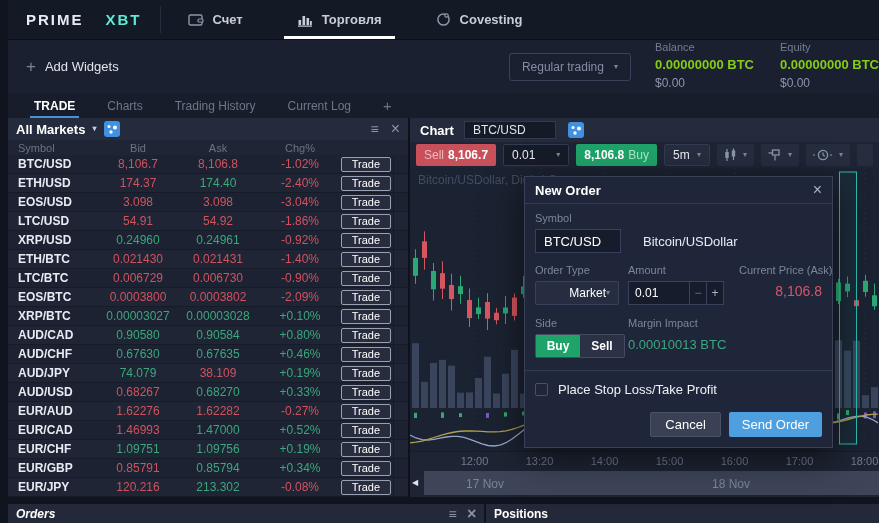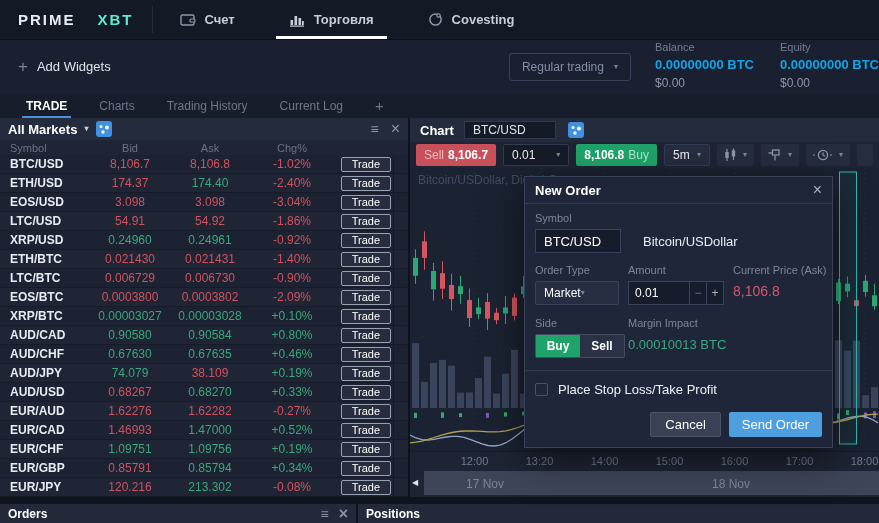--- a/index.html
+++ b/index.html
@@ -1,36 +1,36 @@
 <!DOCTYPE html>
 <html><head>
 <meta charset="utf-8">
 <style>
   * { margin:0; padding:0; box-sizing:border-box; }
   body { background:#0c0f18; font-family:"Liberation Sans", sans-serif; }
-  .screen { position:relative; width:879px; height:523px; overflow:hidden; background:#10141e; color:#e8ebf3; }
+  .screen { position:relative; width:879px; height:523px; overflow:hidden; background:#10141e; color:#e8ebf3;padding-left:8px; }
 
   
   .nav { height:40px; background:#141926; display:flex; align-items:stretch; border-bottom:1px solid #0c0f18; }
   .logo { display:flex; align-items:center; padding:0 18px; font-size:15px; font-weight:bold; letter-spacing:2px; }
   .logo .xbt { color:#5eead4; margin-left:22px; }
   .nav-div { width:1px; background:#262d3f; margin:6px 0; }
   .nav-tab { display:flex; align-items:center; gap:9px; padding:0 27px; font-size:13px; font-weight:bold; color:#c8cdda; position:relative; cursor:pointer; }
   .nav-tab svg { display:block; }
   .nav-tab.active::after { content:""; position:absolute; left:14px; right:14px; bottom:0; height:3px; background:#ffffff; }
 
   
   .wbar { height:53px; background:#1a202f; display:flex; align-items:center; padding:0 0 0 18px; }
   .addw { display:flex; align-items:center; gap:9px; font-size:13px; color:#dfe3ee; cursor:pointer; }
   .addw .plus { color:#7c8499; font-size:17px; font-weight:normal; line-height:1; }
   .wspacer { flex:1; }
   .mode-select { display:flex; align-items:center; gap:10px; border:1px solid #39415a; border-radius:3px; padding:6px 12px; color:#848da5; font-size:12px; cursor:pointer; }
   .caret { font-size:8px; color:#7c8499; line-height:1; }
   .acct { margin-left:26px; font-size:11px; color:#737d94; line-height:1.45; }
-  .acct .btc { font-size:13px; font-weight:bold; color:#0ea5e9; }
+  .acct .btc { font-size:13px; font-weight:bold; color:#84cc16; }
   .acct .usd { font-size:12px; color:#8d96ac; }
 
   
   .wstabs { height:25px; background:#171d2b; display:flex; align-items:stretch; padding-left:10px; }
   .wstab { display:flex; align-items:center; padding:0 16px; font-size:12px; color:#6e7789; cursor:pointer; position:relative; }
   .wstab.active { color:#ffffff; font-weight:bold; }
   .wstab.active::after { content:""; position:absolute; left:12px; right:12px; bottom:0; height:2px; background:#4a90d9; }
   .wstab.add { font-size:15px; }
 
   
@@ -96,48 +96,48 @@
   .mo-title { height:27px; display:flex; align-items:center; padding:0 10px; border-bottom:1px solid #343c52; }
   .mo-title .t { font-size:13px; font-weight:bold; color:#ffffff; }
   .mo-close { margin-left:auto; color:#aab2c5; font-size:16px; cursor:pointer; line-height:1; }
   .mo-body { padding:8px 10px 10px; }
   .flabel { font-size:11px; color:#7c8599; margin-bottom:5px; }
   .mo-symrow { display:flex; align-items:center; }
   .mo-input { width:86px; height:24px; background:#161c2b; border:1px solid #39415c; color:#ffffff; font-size:13px; font-family:inherit; padding:0 8px; }
   .sym-name { margin-left:22px; font-size:13px; color:#e8ecf5; }
   .mo-row2 { display:flex; margin-top:11px; }
   .col-ot { width:84px; flex:none; }
-  .mo-select { height:24px; background:#262d41; border:1px solid #39415c; border-radius:2px; display:flex; align-items:center; justify-content:flex-start; padding:0 8px; font-size:12px; color:#ffffff; cursor:pointer; }
+  .mo-select { height:24px; background:#262d41; border:1px solid #39415c; border-radius:2px; display:flex; align-items:center; justify-content:flex-end; padding:0 8px; font-size:12px; color:#ffffff; cursor:pointer; }
   .col-am { width:96px; margin-left:9px; flex:none; }
   .amt { display:flex; height:24px; border:1px solid #39415c; background:#161c2b; }
   .amt .val { flex:1; font-size:12px; color:#ffffff; display:flex; align-items:center; padding-left:6px; }
   .amt .st { width:17px; display:flex; align-items:center; justify-content:center; font-size:12px; color:#6a7389; border-left:1px solid #39415c; cursor:pointer; }
   .amt .st.plus { color:#aab2c5; }
-  .col-px { margin-left:9px; flex:1; min-width:0; }
+  .col-px { margin-left:15px; flex:1; min-width:0;text-align:right; }
   .col-px .flabel { white-space:nowrap; }
   .cur-price { font-size:14px; color:#d5566b; margin-top:7px; }
   .mo-row3 { display:flex; margin-top:12px; }
   .toggle { display:flex; border:1px solid #444c64; border-radius:2px; width:90px; }
   .tg { flex:1; height:22px; display:flex; align-items:center; justify-content:center; font-size:12px; font-weight:bold; color:#ffffff; cursor:pointer; }
   .tg.buy { background:#1fa36b; }
   .tg.sell { background:#2b3246; }
   .col-mi { margin-left:9px; }
   .mi-val { font-size:13px; color:#3aa77d; margin-top:8px; }
   .mo-div { border-top:1px solid #343c52; margin:12px -10px 0; }
   .sl-row { display:flex; align-items:center; margin-top:11px; cursor:pointer; }
   .checkbox { width:13px; height:13px; border:1px solid #4a5268; border-radius:2px; background:transparent; flex:none; }
   .sl-label { margin-left:10px; font-size:13px; color:#eef1f7; }
   .mo-foot { display:flex; justify-content:flex-end; gap:8px; margin-top:15px; }
   .btn-cancel { font-family:inherit; font-size:13px; color:#ffffff; background:#3a4154; border:1px solid #4a5268; border-radius:2px; height:25px; padding:0 14px; cursor:pointer; }
   .btn-send { font-family:inherit; font-size:13px; color:#ffffff; background:#4d9fe0; border:none; border-radius:2px; height:25px; padding:0 13px; cursor:pointer; }
 
   
   .bottom { display:flex; margin-top:7px; height:19px; }
   .bpanel { background:#232939; display:flex; align-items:center; padding:0 8px; font-size:12px; font-weight:bold; color:#ffffff; }
-  .bpanel.orders { width:356px; }
+  .bpanel.orders { width:476px;font-style:italic; }
   .bpanel.positions { flex:1; margin-left:2px; }
   .bpanel .lp-icons { gap:10px; }
 </style>
 </head>
 <body>
 
 <div class="screen">
 
   <header class="nav">
     <div class="logo">

